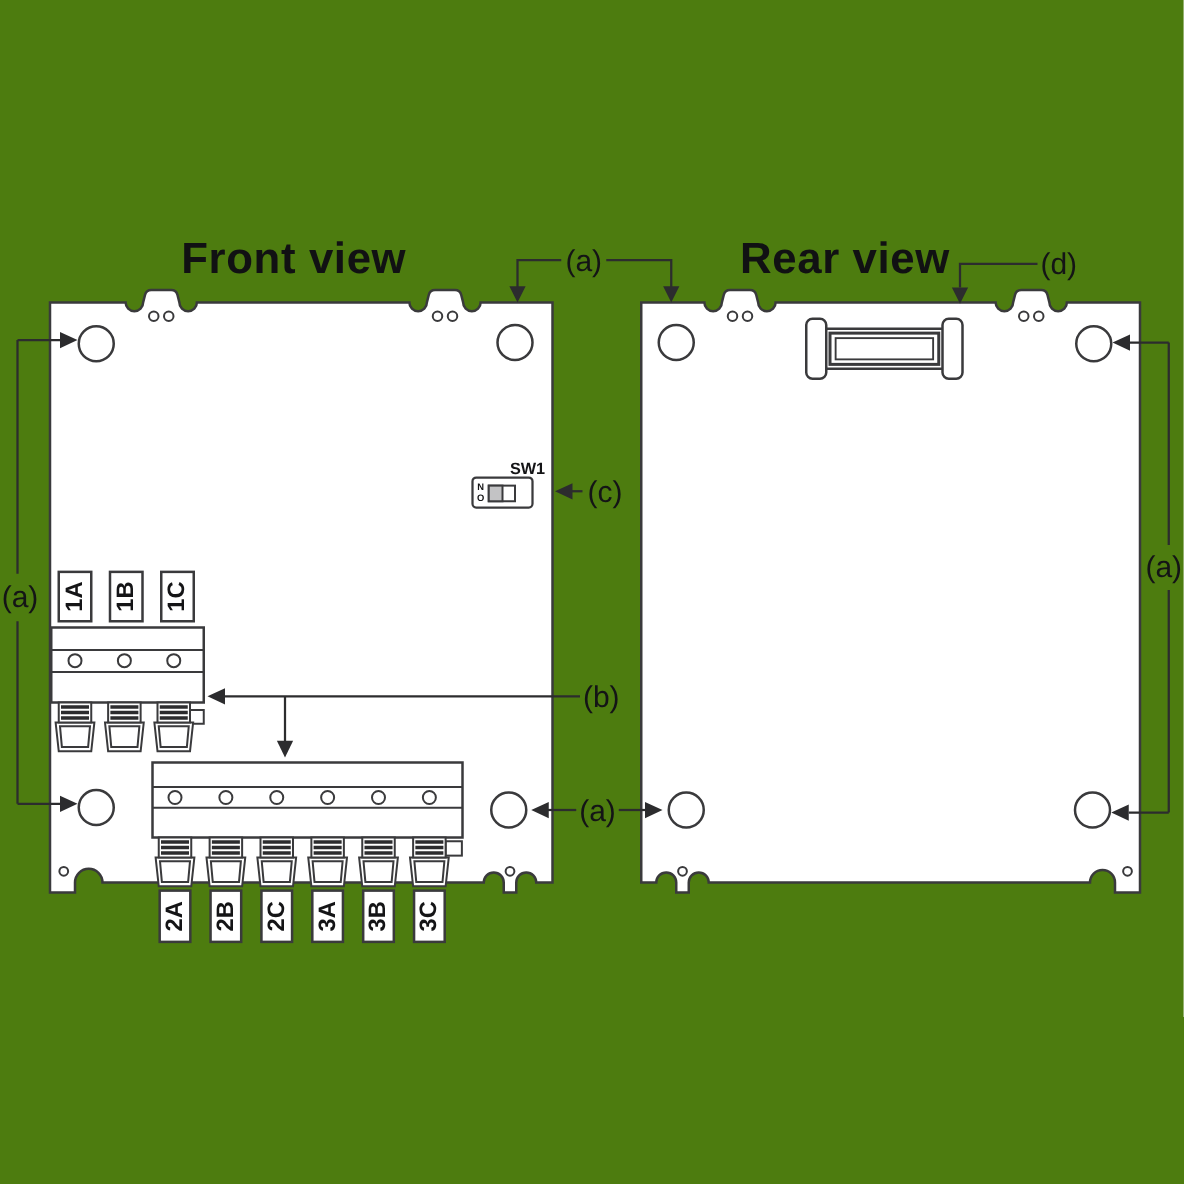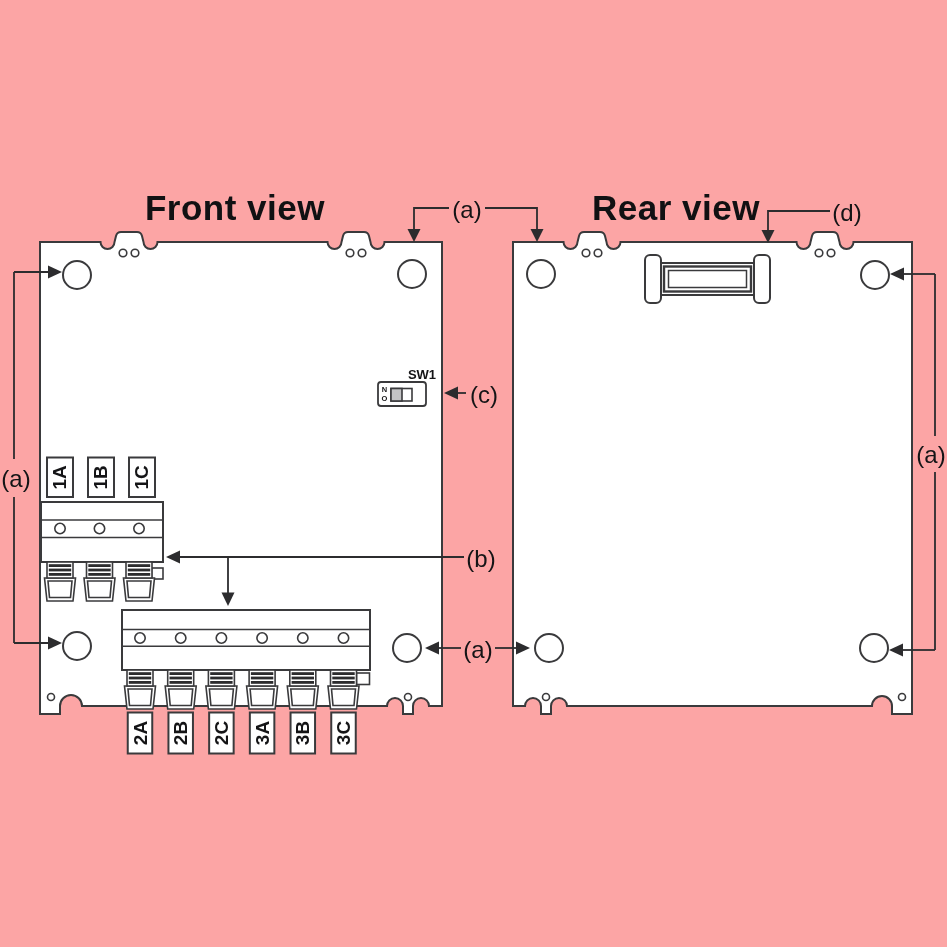--- a/index.html
+++ b/index.html
@@ -1,16 +1,16 @@
 <!DOCTYPE html>
 <html><head>
 <meta charset="utf-8">
 <style>
   html,body{margin:0;padding:0;background:#ffffff;}
-  .stage{position:relative;width:947px;height:947px;background:#fca5a5;overflow:hidden;}
+  .stage{position:relative;width:947px;height:947px;background:#4d7c0f;overflow:hidden;}
   svg{font-family:"Liberation Sans",sans-serif;}
   .lnw  {fill:#ffffff;stroke:#3a3a3c;stroke-width:2;}
   .thin {fill:none;stroke:#3a3a3c;stroke-width:1.6;}
   .thinw{fill:#ffffff;stroke:#3a3a3c;stroke-width:1.6;}
   .arrow{fill:#2c2c2e;stroke:none;}
   .cline{fill:none;stroke:#2c2c2e;stroke-width:1.8;}
   .ctr  {text-anchor:middle;dominant-baseline:central;}
   .callout{font-size:24px;fill:#141416;}
   .title{font-size:35px;font-weight:bold;fill:#111113;letter-spacing:.5px;}
   .tlabel{font-size:19px;font-weight:bold;fill:#141416;}

